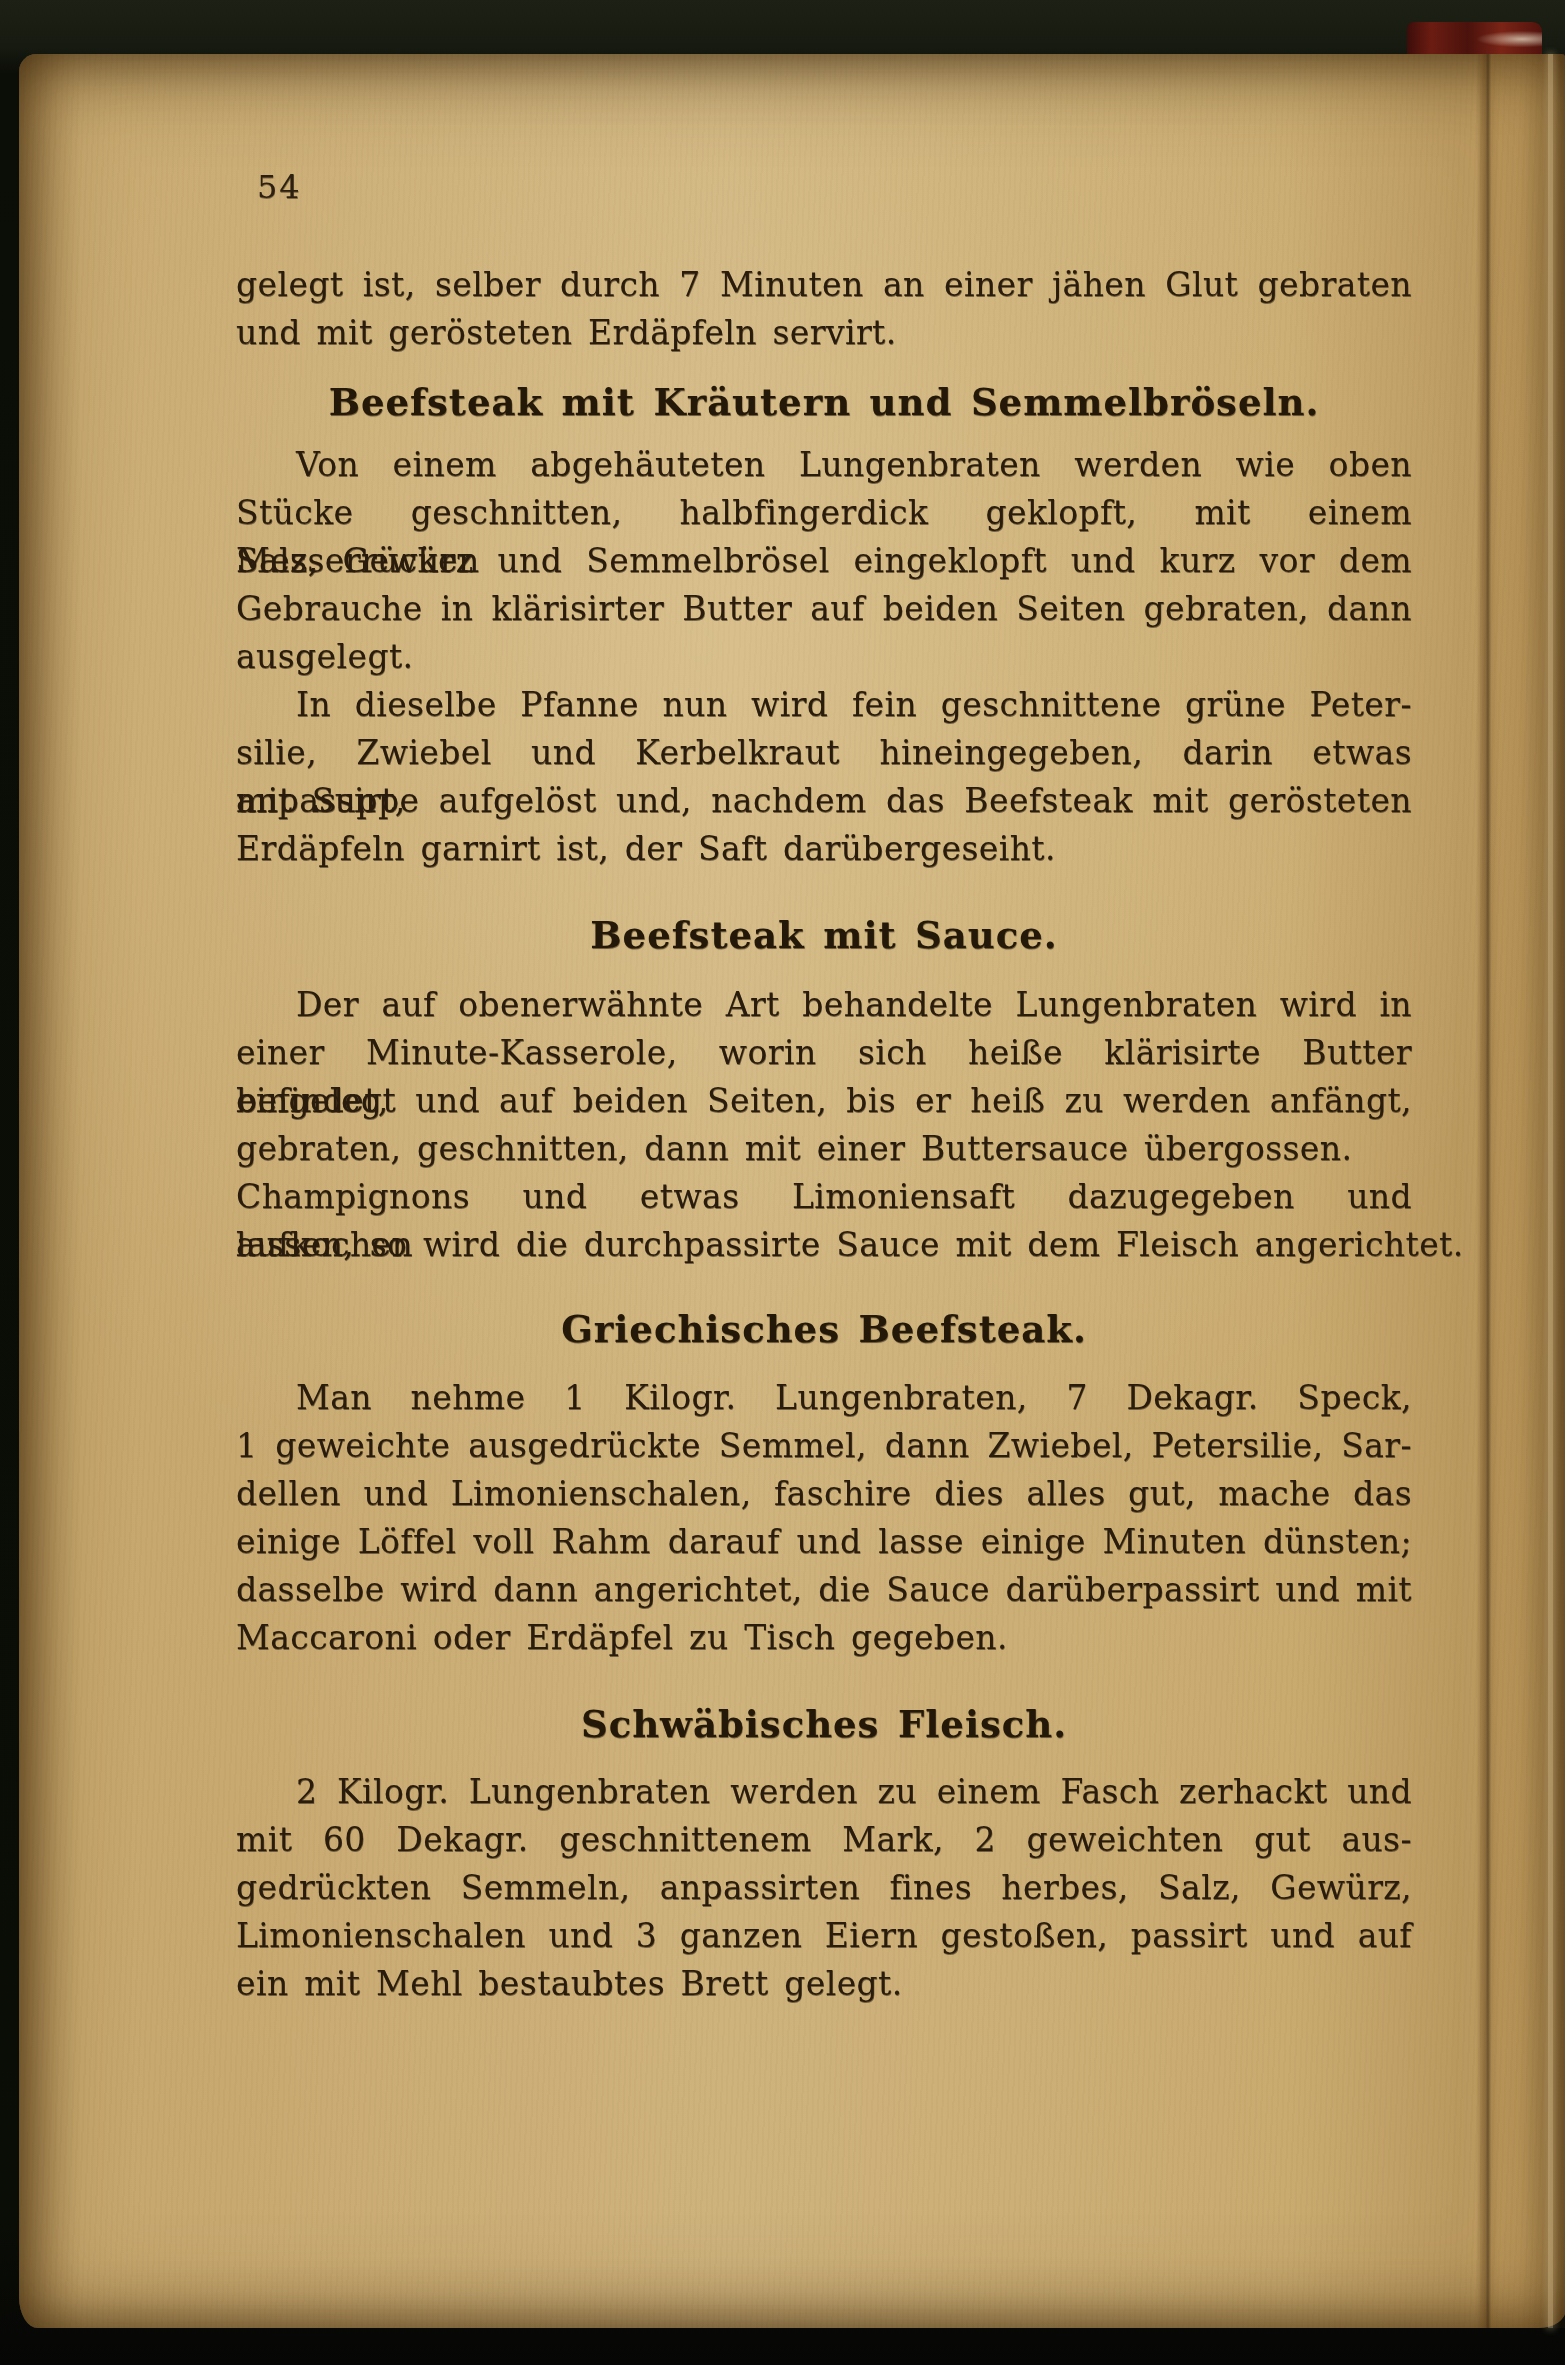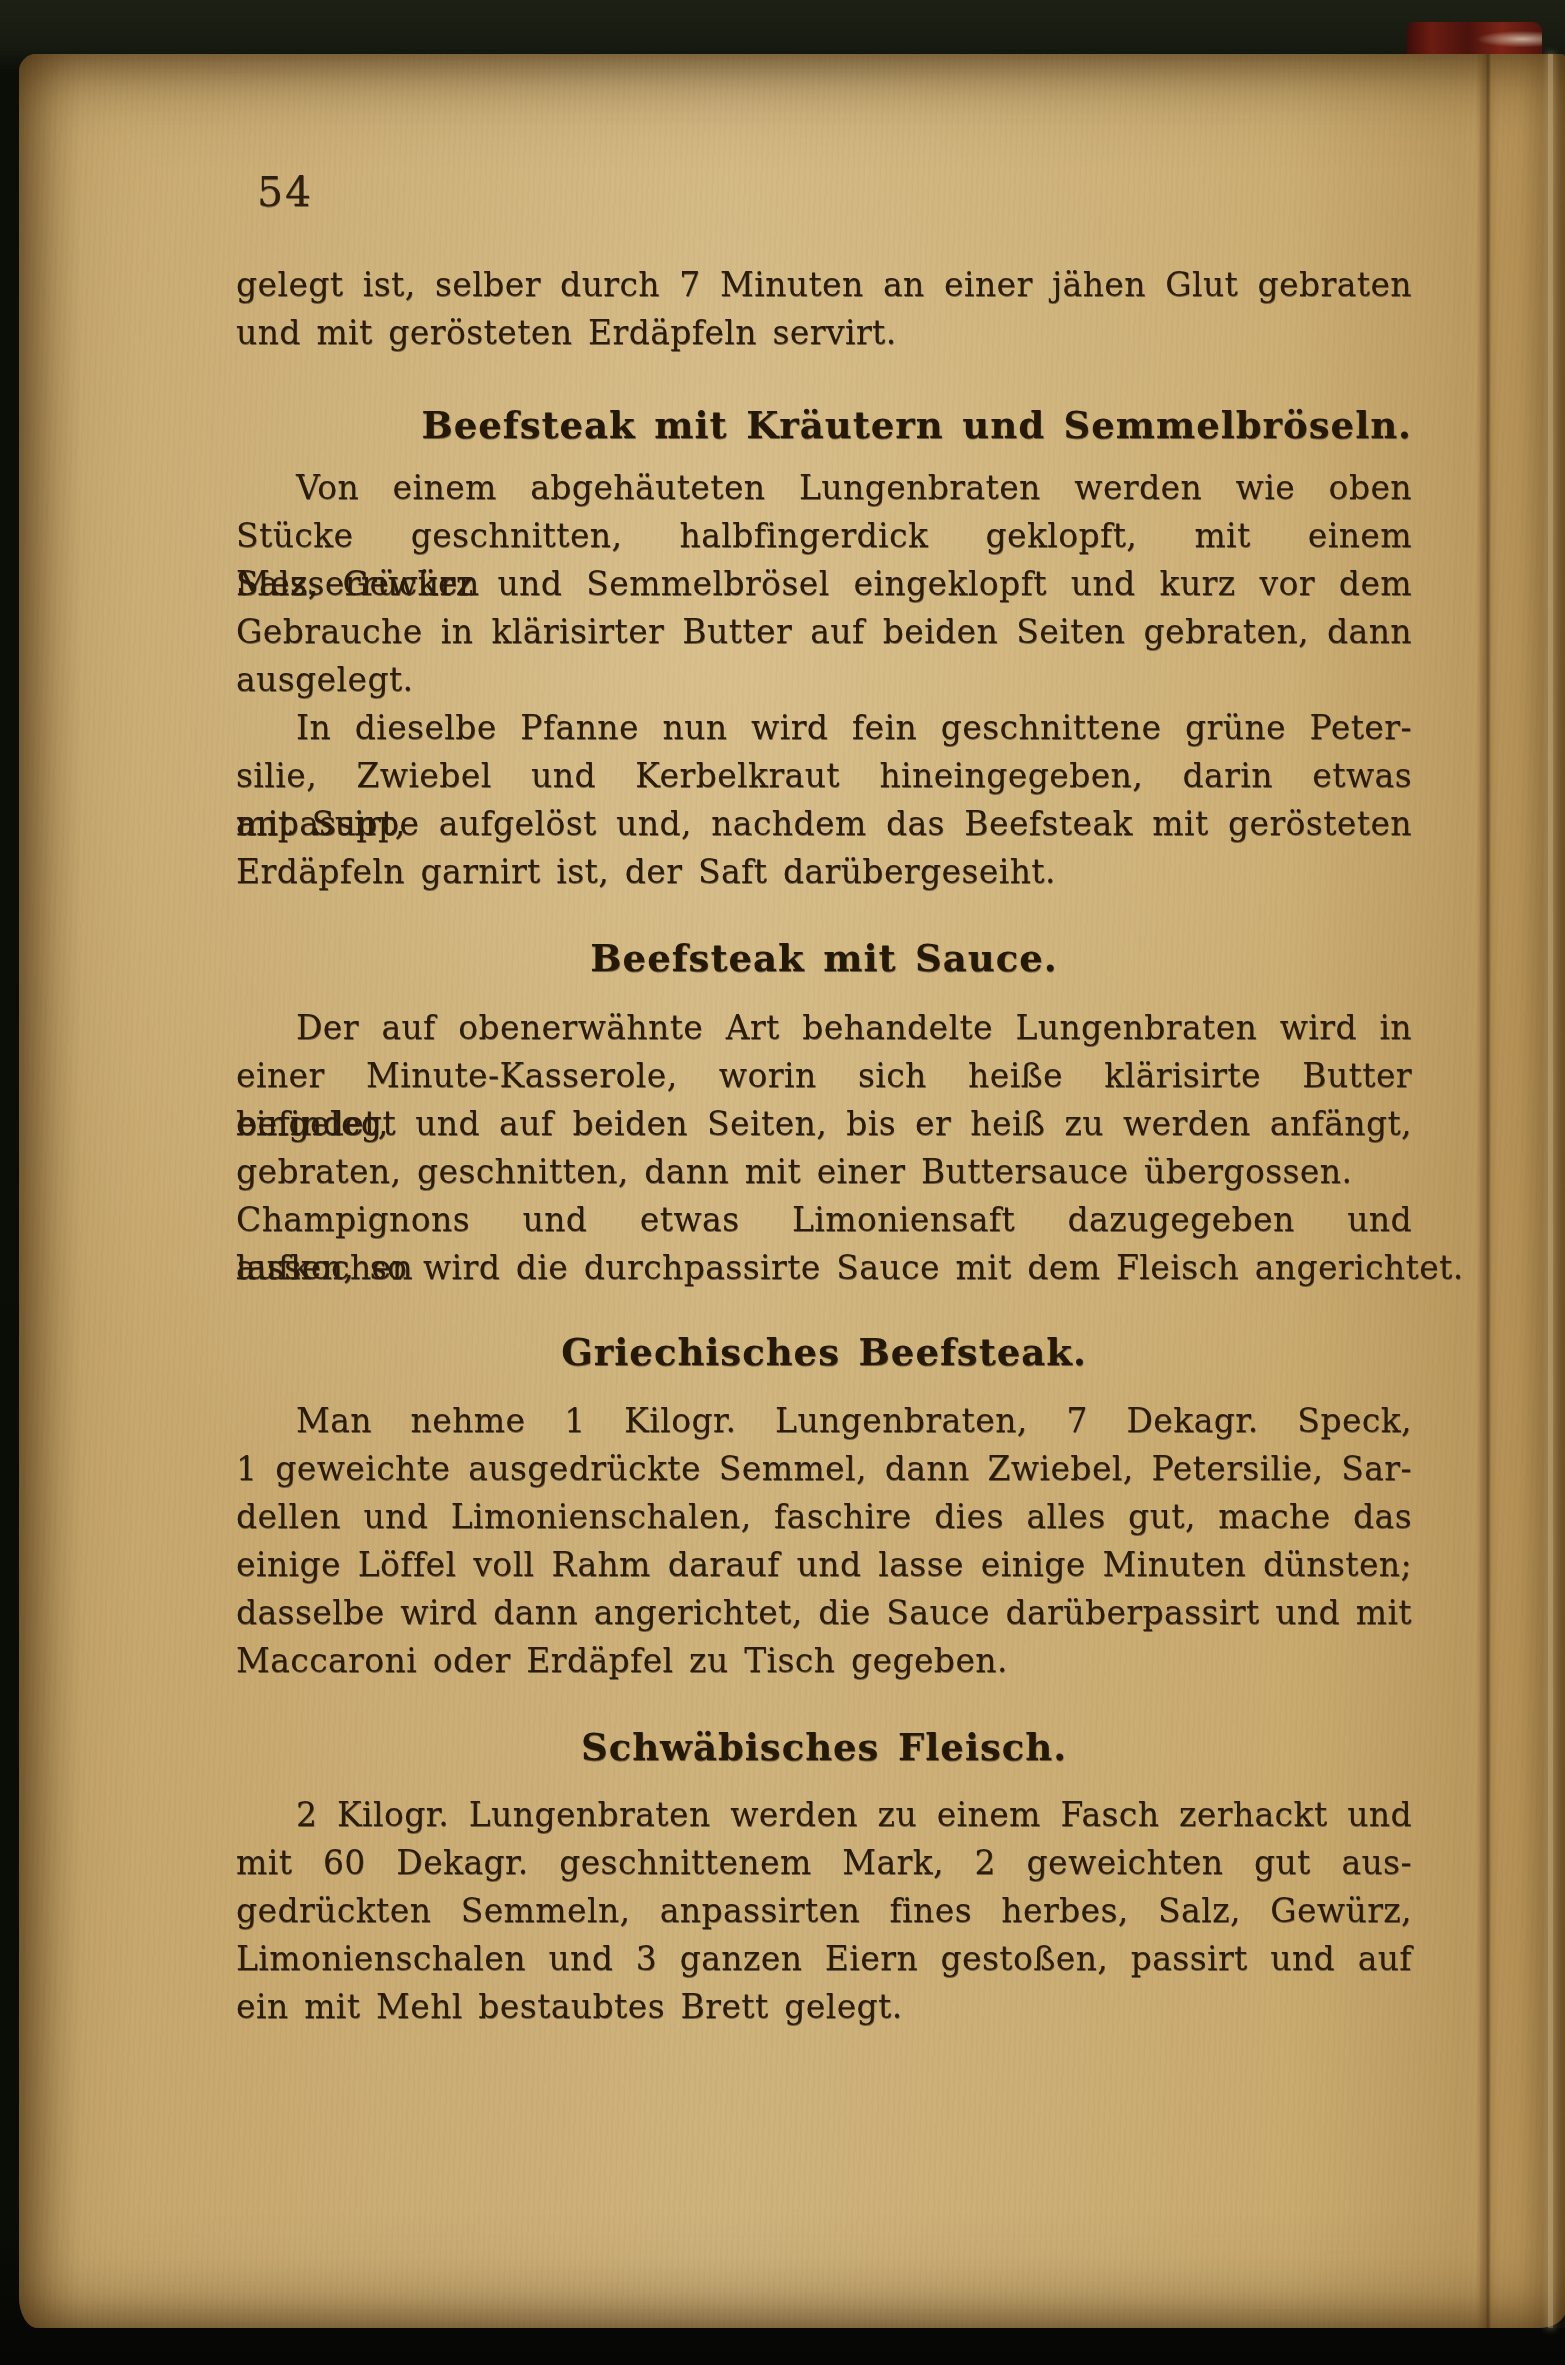--- a/index.html
+++ b/index.html
@@ -46,21 +46,21 @@
     background: linear-gradient(90deg, rgba(150,105,45,.14), rgba(125,85,35,.08) 70%, rgba(60,38,12,.20) 100%);
   }
   .edge-highlight {
     position: absolute; top: 0; bottom: 0; left: 1529px; width: 4.7px;
     background: rgba(238,219,170,.38);
     box-shadow: 0 0 6.8px 2px rgba(238,219,170,.25);
   }
   
   .pagenum {
     position: absolute; left: 238px; top: 114px;
-    font-size: 41px; letter-spacing: 2px; color: #2e2010;
+    font-size: 32px; letter-spacing: 2px; color: #2e2010;
     text-shadow: 0.3px 0.5px 0.5px rgba(46,32,16,.5);
   }
   .textcol {
     position: absolute; left: 217px; top: 207px; width: 1176px;
     color: #2a1c0c;
     font-size: 33px;
     letter-spacing: 0.4px;
     word-spacing: 4.7px;
     text-shadow: 0.4px 0.5px 0.5px rgba(42,28,12,.55);
   }
@@ -69,21 +69,21 @@
   .line.ind { text-indent: 60px; }
   .rtitle {
     height: 51px; line-height: 51px;
     text-align: center;
     font-weight: bold;
     font-size: 37px;
     letter-spacing: 1px;
     color: #241808;
     text-shadow: 0.5px 0.7px 0.7px rgba(36,24,8,.6);
   }
-  .mt63 { margin-top: 43px; text-align: right; } .mt54 { margin-top: 37px; } .mt52 { margin-top: 35px; }
+  .mt63 { margin-top: 20px; } .mt54 { margin-top: 37px; } .mt52 { margin-top: 35px; }
   .mt32 { margin-top: 37px; } .mt29 { margin-top: 19.6px; } .mt27 { margin-top: 18.3px; }
   .mt19 { margin-top: 13px; }
 </style>
 </head>
 <body>
 
 <div class="headband"></div>
 
 <div class="page">
   <div class="right-leaf-tone"></div>

